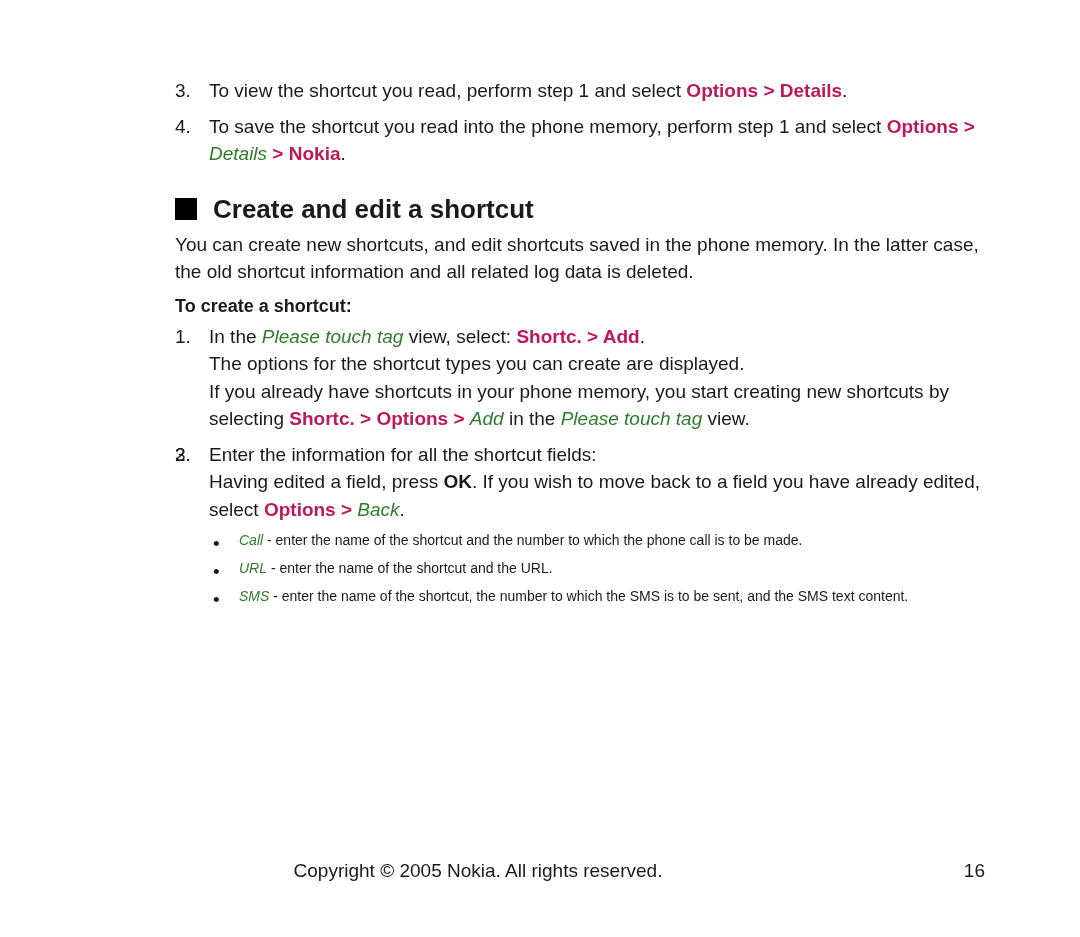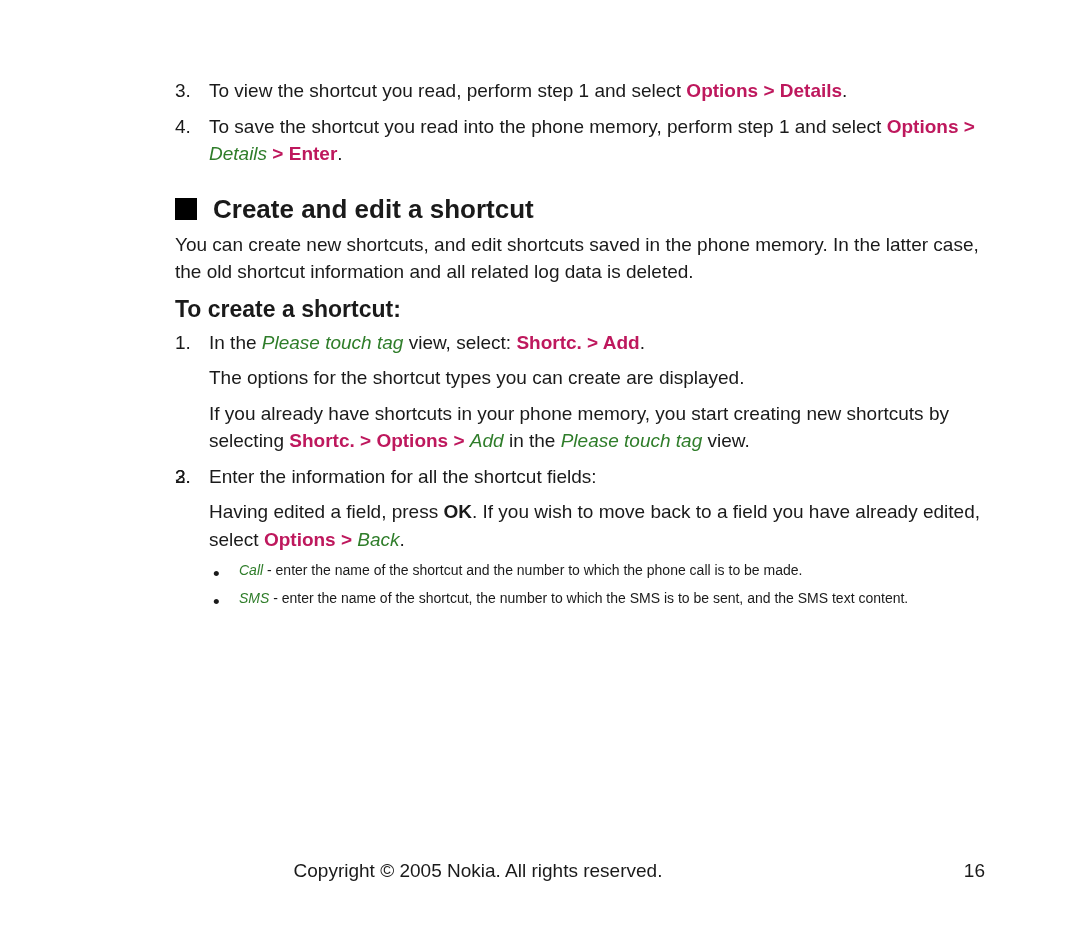--- a/index.html
+++ b/index.html
@@ -50,27 +50,27 @@
     background: #000;
     margin-right: 16px;
     flex: none;
   }
   .intro {
     font-size: 19px;
     line-height: 1.45;
     margin: 0 0 10px 0;
   }
   .subheading {
-    font-size: 23px;
+    font-size: 18px;
     font-weight: 700;
     margin: 8px 0 6px 0;
   }
   .li-text {
     display: block;
-    margin-top: 8px;
+    margin-top: 0;
   }
   .bullets {
     list-style: none;
     padding: 0;
     margin: 6px 0 0 0;
   }
   .bullets > li {
     position: relative;
     padding-left: 30px;
     font-size: 14px;
@@ -103,37 +103,38 @@
     text-align: center;
   }
 </style>
 </head>
 <body>
 
 <div class="page">
 
   <ol class="ol-top" id="ol-top">
       <li><span class="num">3.</span><span><span>To view the shortcut you read, perform step 1 and select </span><span class="green-b">Options</span><span class="green-b"> &gt; </span><span class="green-b">Details</span><span>.</span></span></li>
-      <li><span class="num">4.</span><span><span>To save the shortcut you read into the phone memory, perform step 1 and select </span><span class="green-b">Options</span><span class="green-b"> &gt; </span><span class="green-i">Details</span><span class="green-b"> &gt; </span><span class="green-b">Enter</span><span>.</span></span></li>
+      <li><span class="num">4.</span><span><span>To save the shortcut you read into the phone memory, perform step 1 and select </span><span class="green-b">Options</span><span class="green-b"> &gt; </span><span class="green-i">Details</span><span class="green-b"> &gt; </span><span class="green-b">Nokia</span><span>.</span></span></li>
     </ol>
 
   <h2 class="section-heading">
     <span class="bullet-square"></span>
     <span>Create and edit a shortcut</span>
   </h2>
 
   <p class="intro">You can create new shortcuts, and edit shortcuts saved in the phone memory. In the latter case, the old shortcut information and all related log data is deleted.</p>
 
   <p class="subheading">To create a shortcut:</p>
 
   <ol class="ol-create" id="ol-create">
       <li><span class="num">1.</span><span class=""><span>In the </span><span class="green-i">Please touch tag</span><span> view, select: </span><span class="green-b">Shortc.</span><span class="green-b"> &gt; </span><span class="green-b">Add</span><span>.</span></span><span class="li-text"><span>The options for the shortcut types you can create are displayed.</span></span><span class="li-text"><span>If you already have shortcuts in your phone memory, you start creating new shortcuts by selecting </span><span class="green-b">Shortc.</span><span class="green-b"> &gt; </span><span class="green-b">Options</span><span class="green-b"> &gt; </span><span class="green-i">Add</span><span> in the </span><span class="green-i">Please touch tag</span><span> view.</span></span></li>
       <li><span class="num">2.</span></li>
       <li><span class="num">3.</span><span class=""><span>Enter the information for all the shortcut fields:</span></span><span class="li-text"><span>Having edited a field, press </span><span class="black-b">OK</span><span>. If you wish to move back to a field you have already edited, select </span><span class="green-b">Options</span><span class="green-b"> &gt; </span><span class="green-i">Back</span><span>.</span></span><ul class="bullets">
           <li><span class="green-i">Call</span><span> - enter the name of the shortcut and the number to which the phone call is to be made.</span></li>
+          <li><span class="green-i">URL</span><span> - enter the name of the shortcut and the URL.</span></li>
           <li><span class="green-i">SMS</span><span> - enter the name of the shortcut, the number to which the SMS is to be sent, and the SMS text content.</span></li>
         </ul></li>
     </ol>
 
   <div class="footer">Copyright © 2005 Nokia. All rights reserved.</div>
   <div class="page-num">16</div>
 
 </div>
 
 </body></html>

